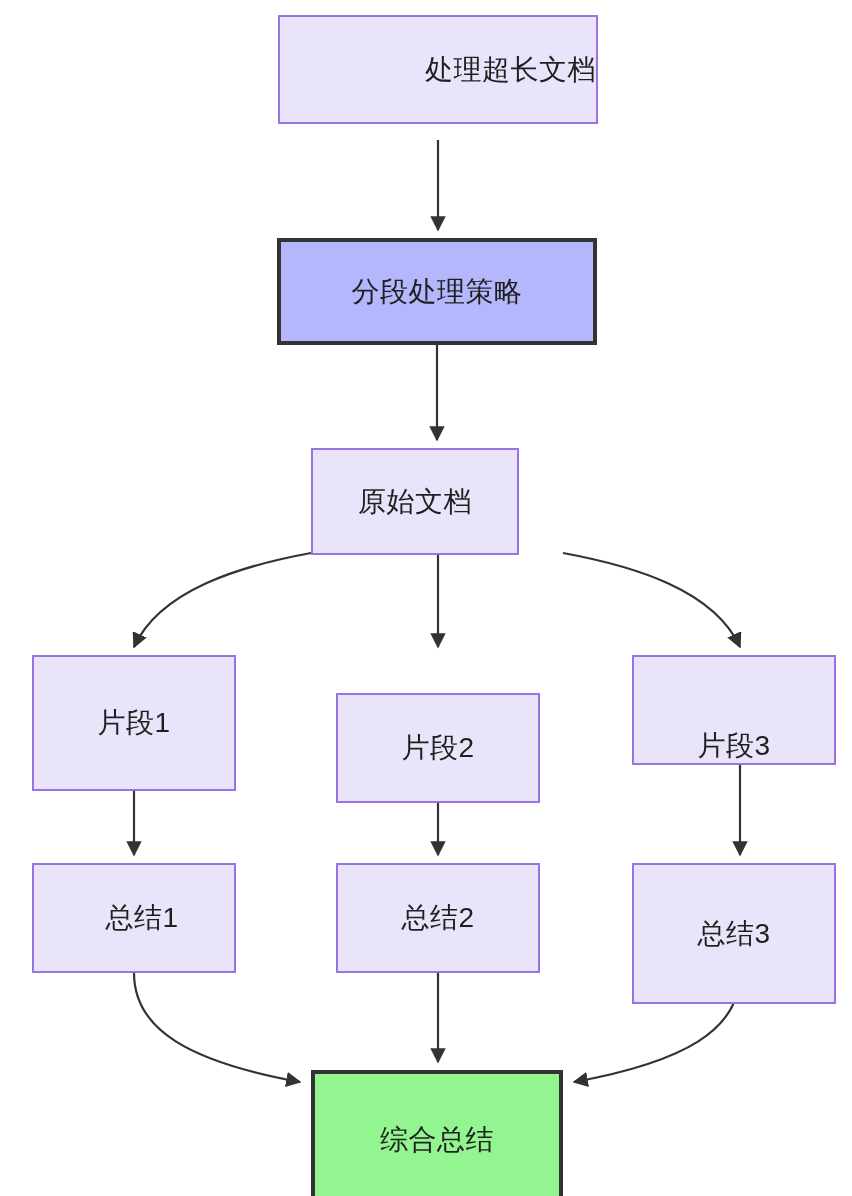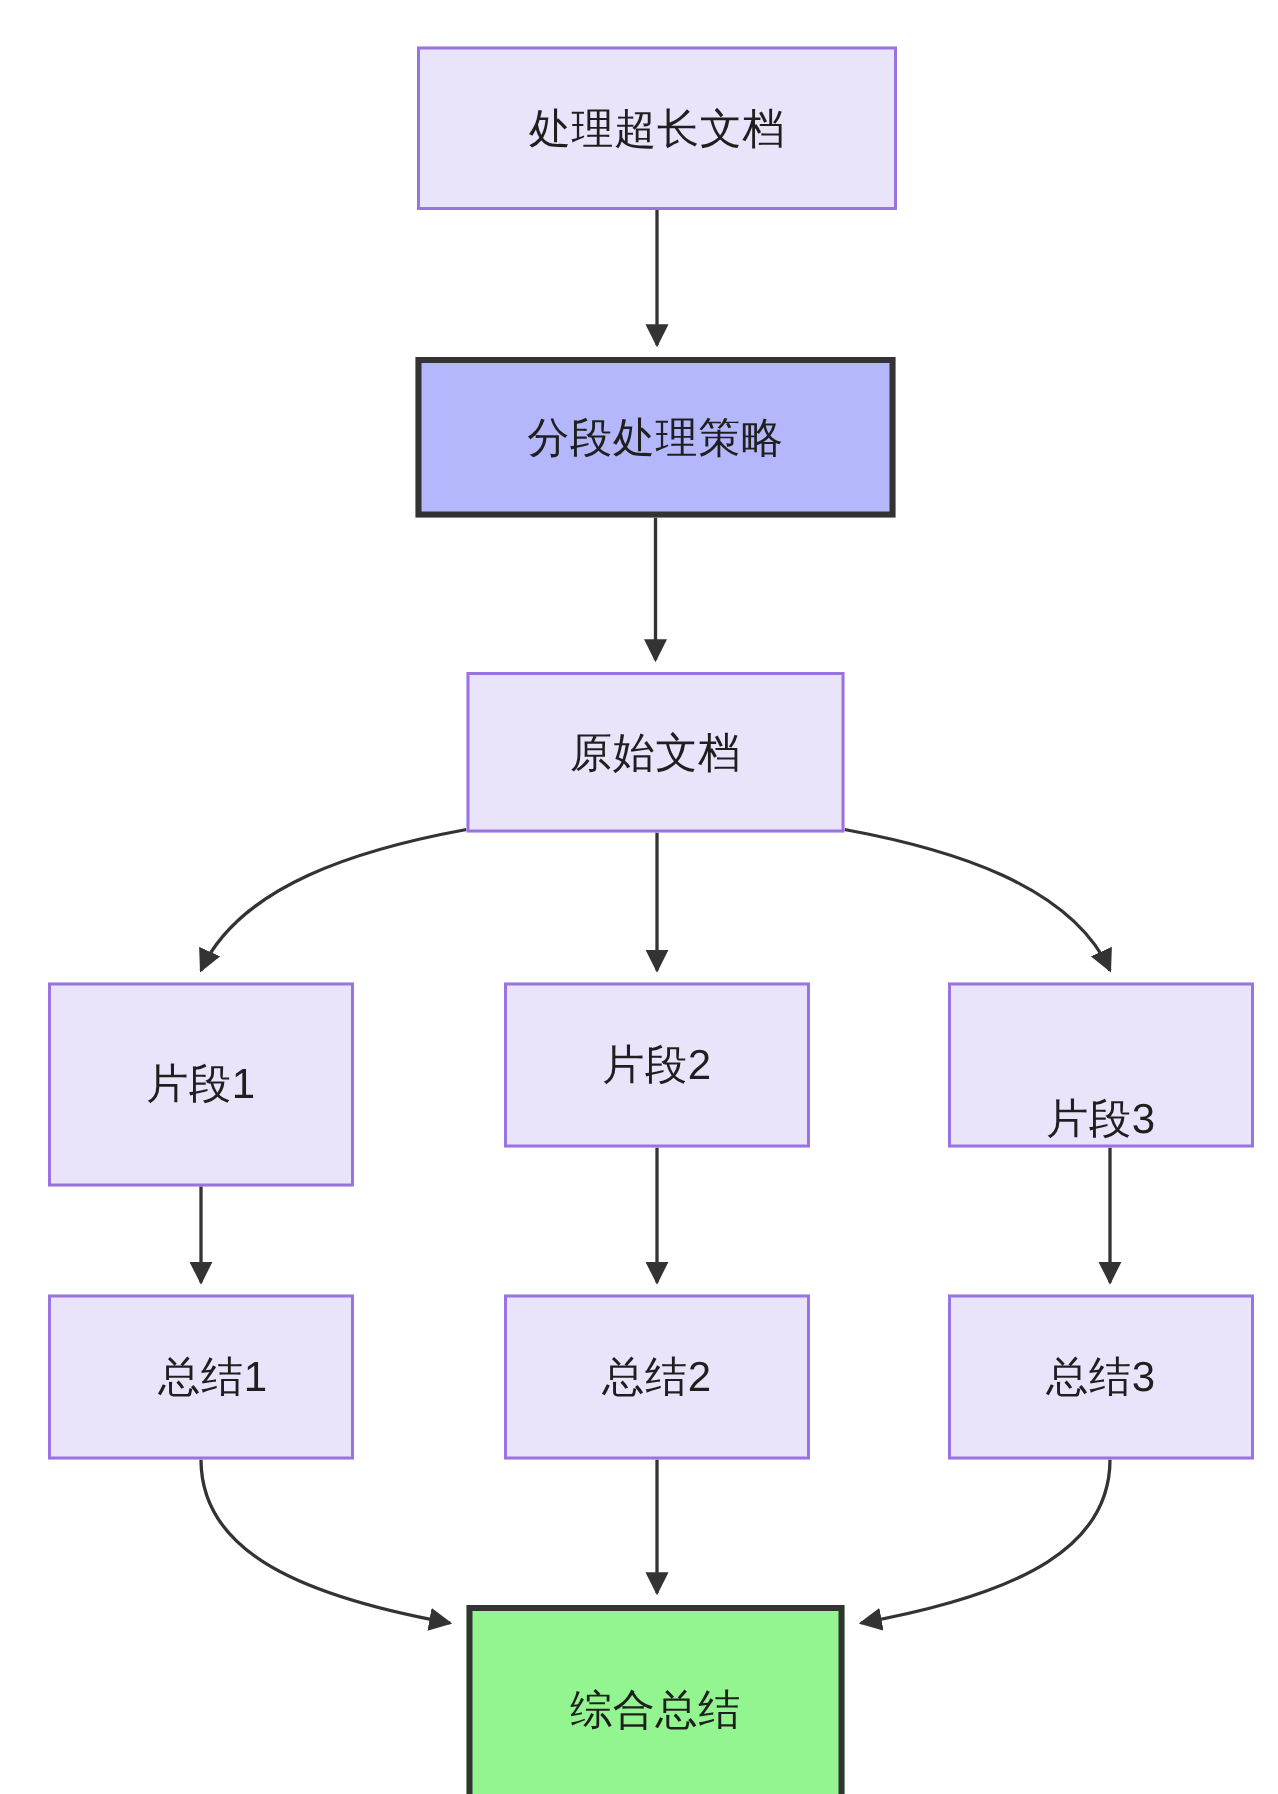--- a/index.html
+++ b/index.html
@@ -63,53 +63,53 @@
 
     <path d="M 740 765 L 740 855" stroke="#333333" stroke-width="2.2" fill="none" marker-end="url(#arrow)"></path>
 
     <path d="M 134 973 C 134 1030, 190 1062, 300 1082" stroke="#333333" stroke-width="2.2" fill="none" marker-end="url(#arrow)"></path>
 
     <path d="M 438 973 L 438 1062" stroke="#333333" stroke-width="2.2" fill="none" marker-end="url(#arrow)"></path>
 
     <path d="M 740 973 C 740 1030, 684 1062, 574 1082" stroke="#333333" stroke-width="2.2" fill="none" marker-end="url(#arrow)"></path>
   </svg>
 
-  <div class="node normal" style="left:278px;top:31px;width:320px;height:109px;">
+  <div class="node normal" style="left:278px;top:15px;width:320px;height:109px;justify-content:flex-end;">
     <span>处理超长文档</span>
   </div>
 
   <div class="node highlight" style="left:277px;top:238px;width:320px;height:107px;">
     <span>分段处理策略</span>
   </div>
 
-  <div class="node normal" style="left:311px;top:448px;width:252px;height:107px;">
+  <div class="node normal" style="left:311px;top:448px;width:208px;height:107px;">
     <span>原始文档</span>
   </div>
 
   <div class="node normal" style="left:32px;top:655px;width:204px;height:136px;">
     <span>片段1</span>
   </div>
 
-  <div class="node normal" style="left:336px;top:655px;width:204px;height:110px;">
+  <div class="node normal" style="left:336px;top:693px;width:204px;height:110px;">
     <span>片段2</span>
   </div>
 
   <div class="node normal" style="left:632px;top:655px;width:204px;height:110px;align-items:flex-end;">
     <span>片段3</span>
   </div>
 
   <div class="node normal" style="left:32px;top:863px;width:204px;height:110px;padding-left:16px;">
     <span>总结1</span>
   </div>
 
   <div class="node normal" style="left:336px;top:863px;width:204px;height:110px;text-align:right;">
     <span>总结2</span>
   </div>
 
-  <div class="node normal" style="left:632px;top:863px;width:204px;height:110px;align-items:center;">
+  <div class="node normal" style="left:632px;top:863px;width:204px;height:141px;align-items:center;">
     <span>总结3</span>
   </div>
 
   <div class="node result" style="left:311px;top:1070px;width:252px;height:140px;">
     <span>综合总结</span>
   </div>
 
 </div>
 
 </body></html>

